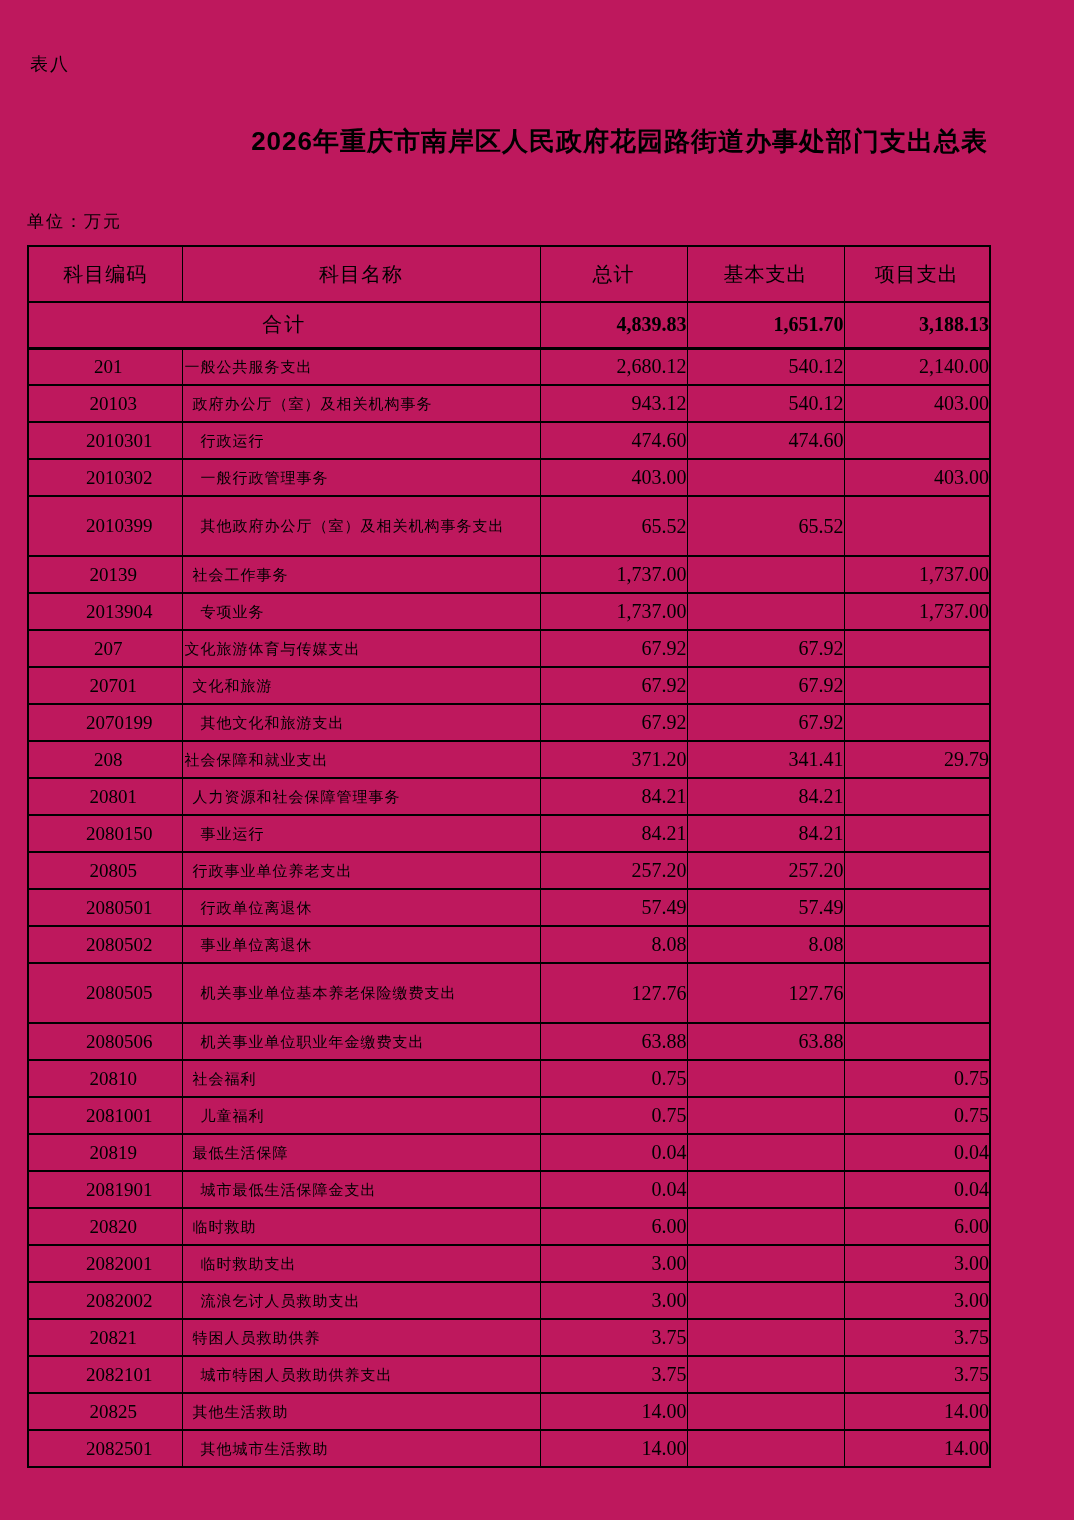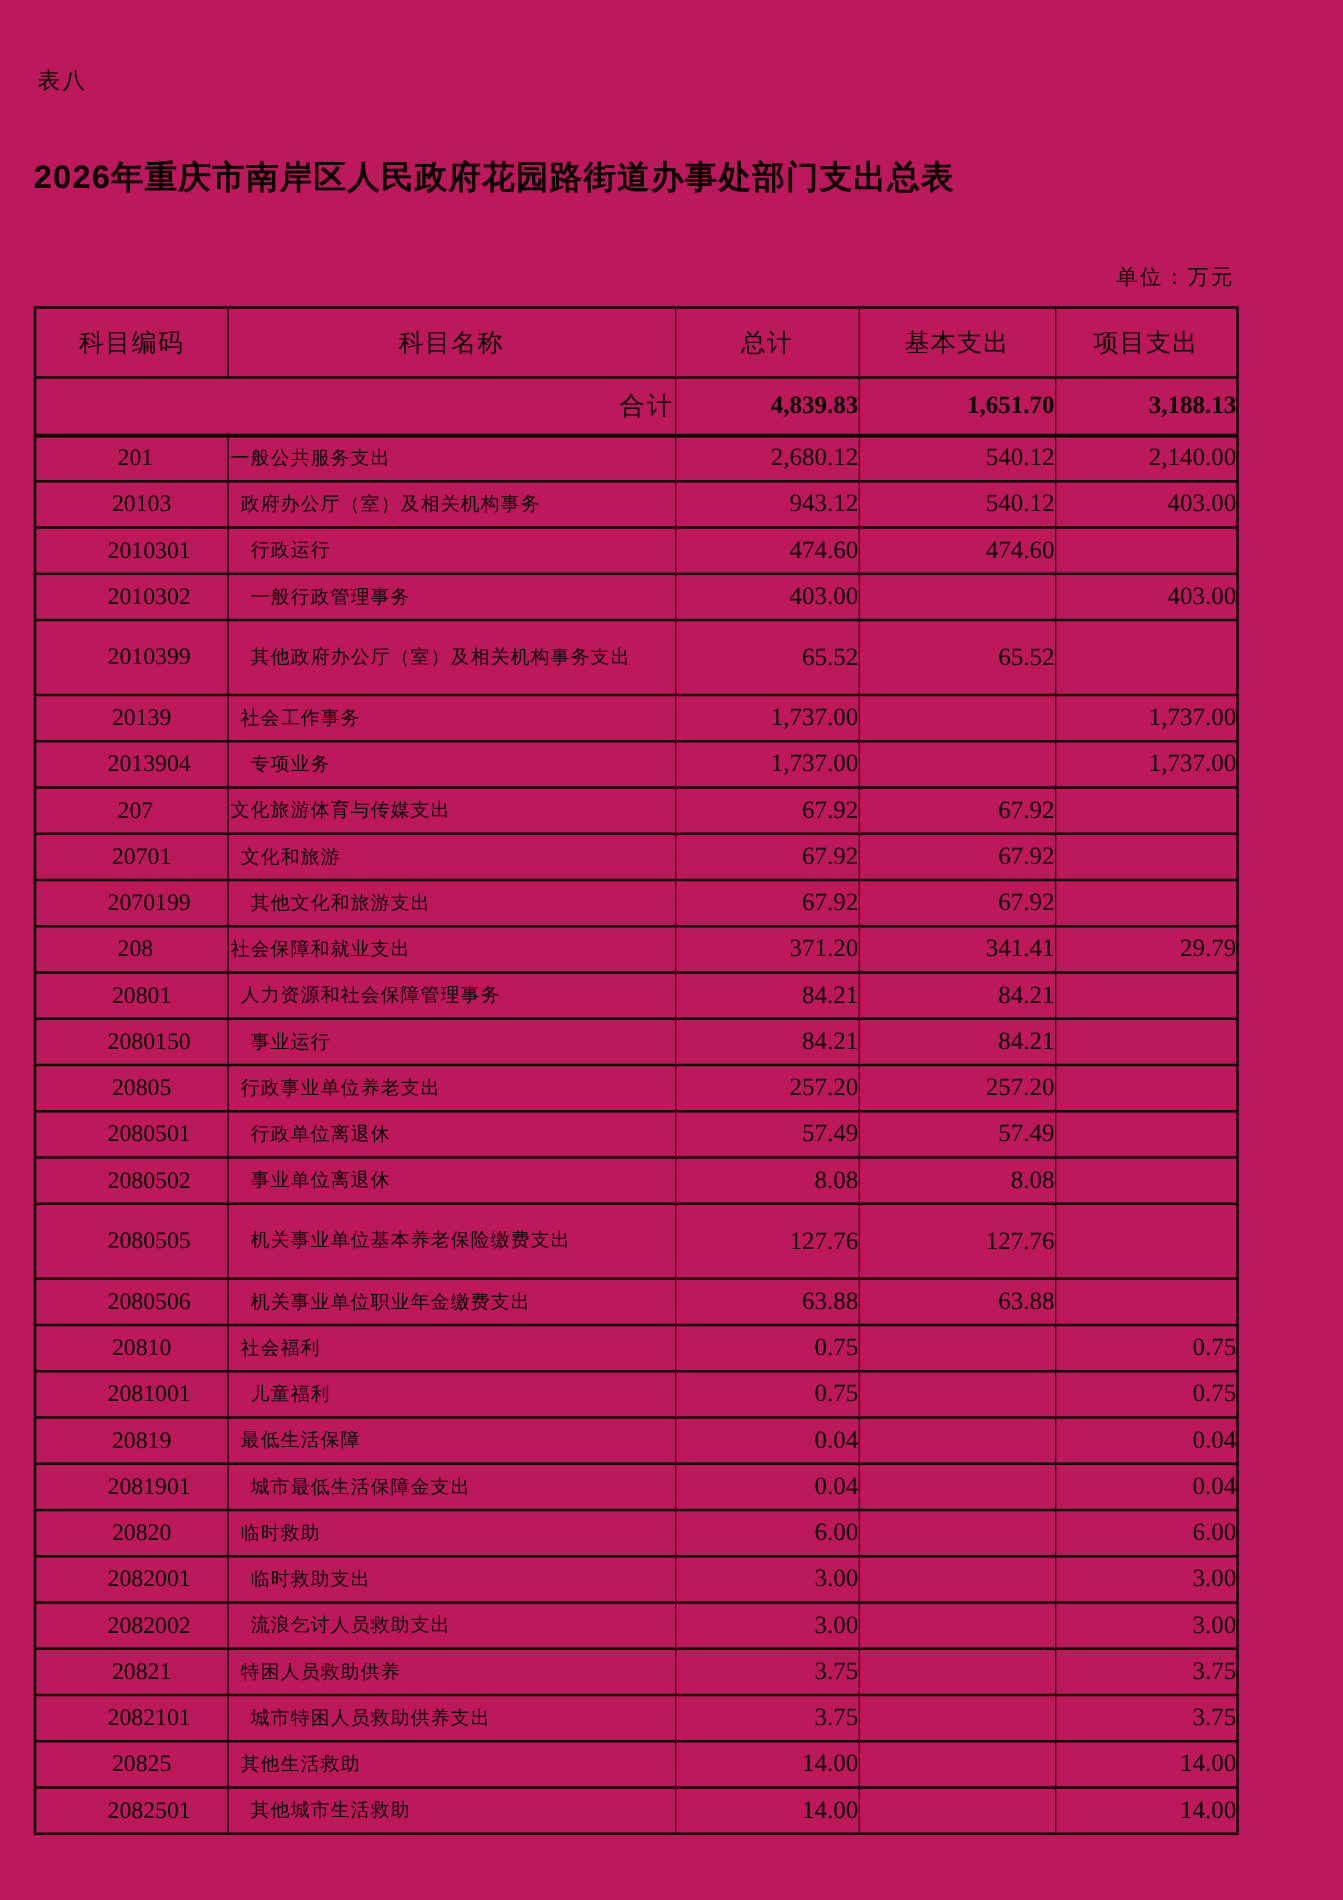--- a/index.html
+++ b/index.html
@@ -23,33 +23,32 @@
     left: 30px;
     top: 52px;
     font-size: 18px;
     letter-spacing: 2px;
   }
   .doc-title {
     position: absolute;
     left: 27px;
     top: 124px;
     width: 961px;
-    text-align: left;
+    text-align: right;
     font-family: "Liberation Sans", "DejaVu Sans", sans-serif;
     font-weight: bold;
     font-size: 26px;
     letter-spacing: 1px;
     white-space: nowrap;
   }
   .unit-note {
     position: absolute;
     top: 210px;
     left: 27px;
     width: 961px;
-    text-align: right;
     font-size: 17px;
     letter-spacing: 2px;
   }
   table.budget {
     position: absolute;
     left: 27px;
     top: 245px;
     width: 962px;
     border-collapse: collapse;
     table-layout: fixed;
@@ -76,20 +75,21 @@
     margin-top: 21px;
   }
   tr.total-row {
     height: 46px;
   }
   tr.total-row td {
     border-bottom-width: 3px;
     text-align: right;
   }
   tr.total-row .total-label-cell {
+    text-align: center;
     font-size: 20px;
     letter-spacing: 2px;
   }
   tr.total-row .num-cell {
     font-weight: bold;
   }
   tr.r-normal { height: 37px; }
   tr.r-tall   { height: 60px; }
   td.code-cell {
     font-size: 19px;

